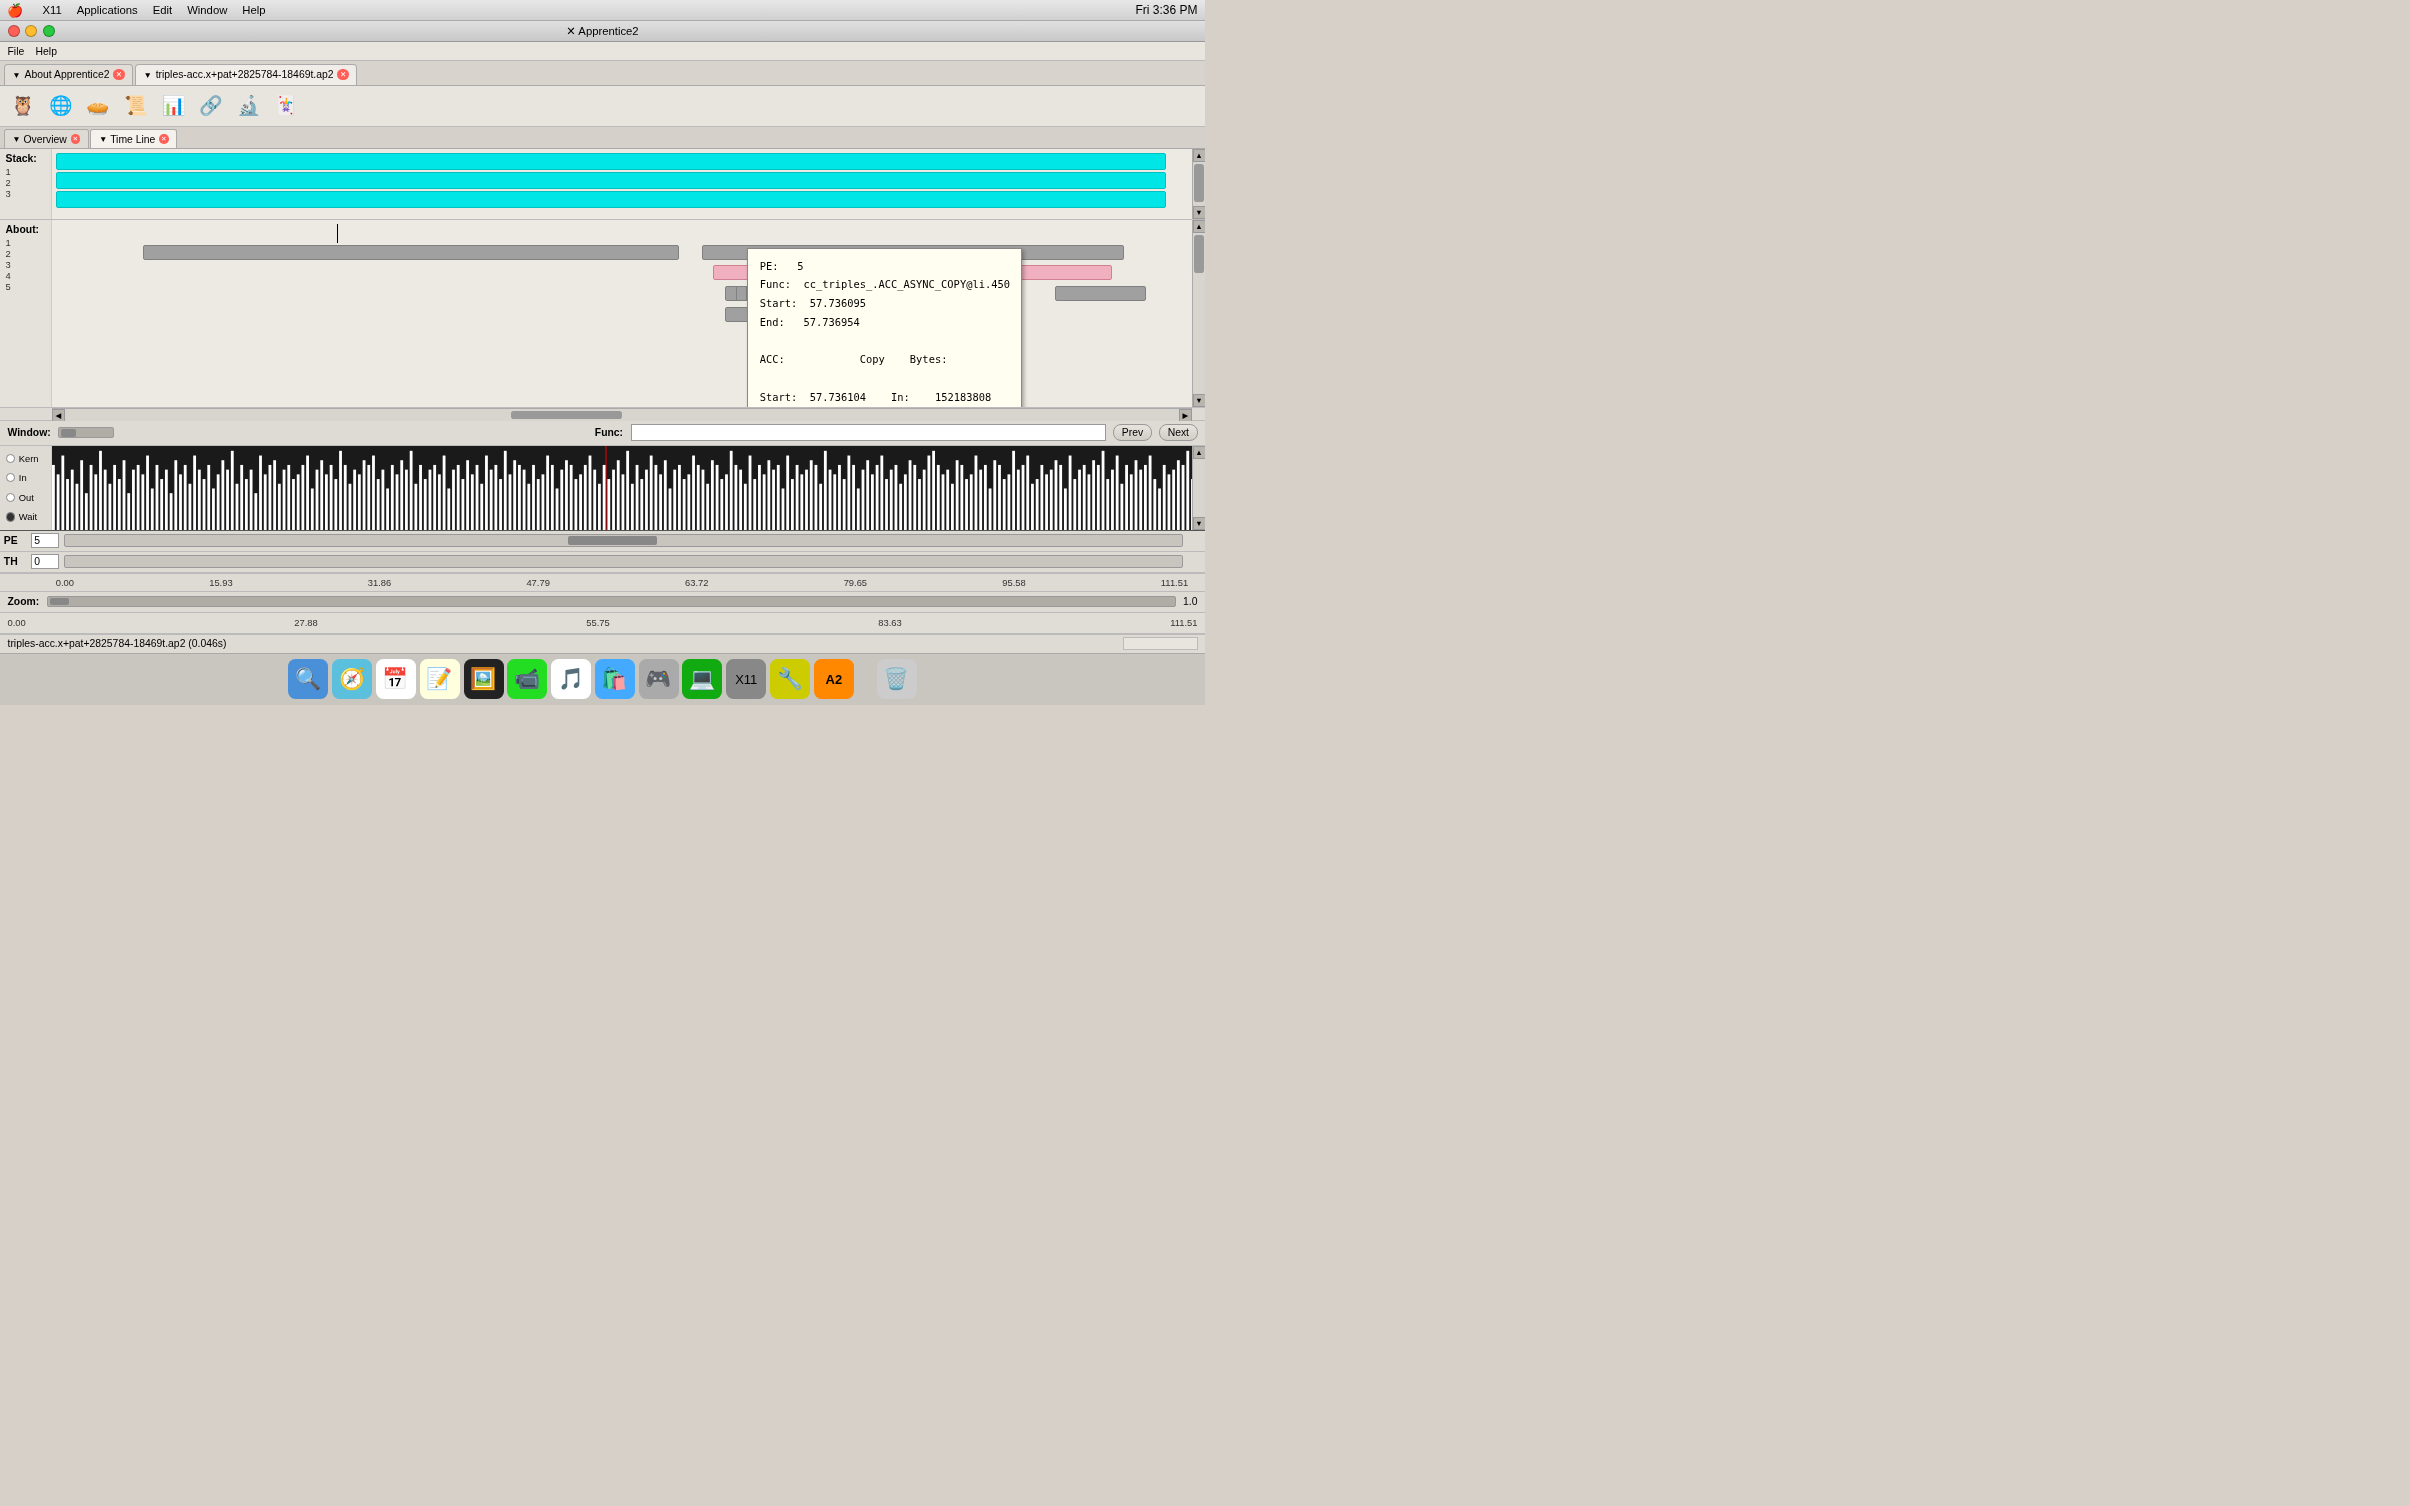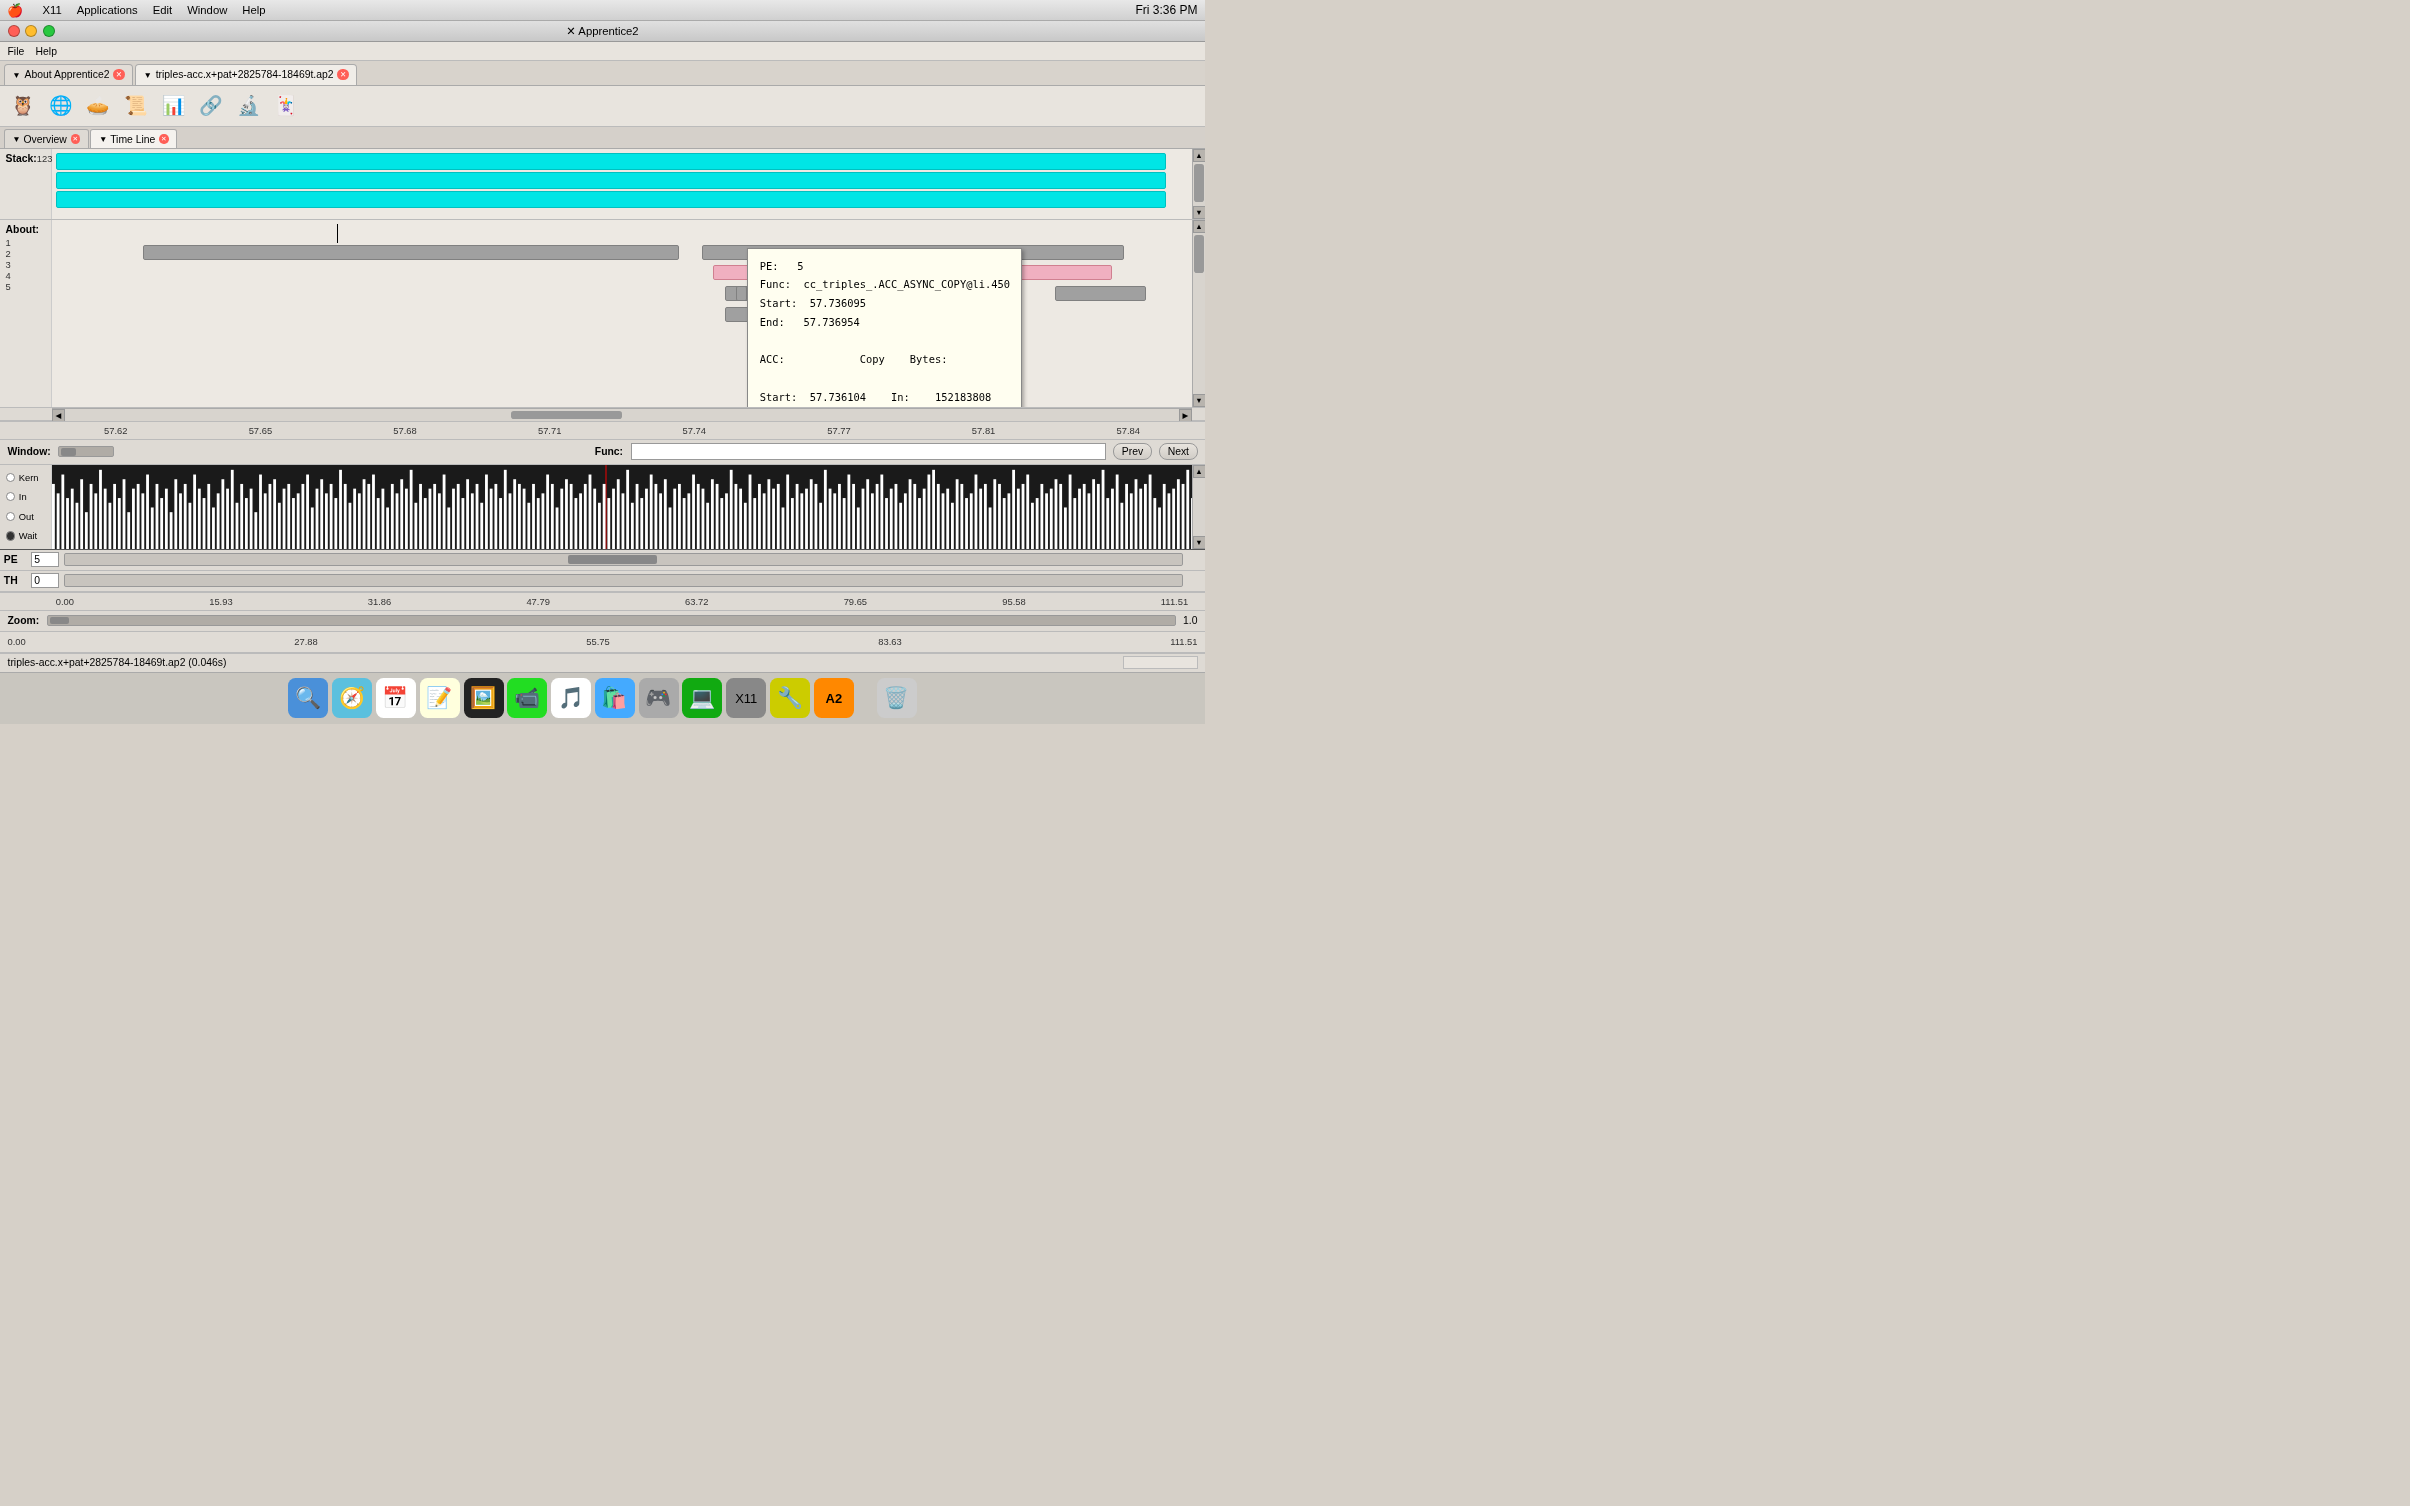--- a/index.html
+++ b/index.html
@@ -186,21 +186,21 @@
     .section-stack {
       display: flex;
       border-bottom: 0.9px solid #bbb;
       background: #ede9e3;
     }
     .section-label {
       width: 52px;
       padding: 3.8px 5.6px;
       font-size: 10.4px;
       display: flex;
-      flex-direction: row;
+      flex-direction: column;
       background: #e5e1db;
       border-right: 0.9px solid #ccc;
     }
     .section-label-title {
       font-weight: bold;
       margin-bottom: 1.9px;
     }
     .section-label-num {
       color: #333;
       font-size: 9.4px;
@@ -673,34 +673,20 @@
     <div class="scrollbar-h" style="flex:1;display:flex;align-items:center;">
       <div class="scrollbar-btn-h">◀</div>
       <div class="scrollbar-track-h" style="flex:1;height:11.3px;position:relative;background:#d8d4ce;">
         <div class="scrollbar-thumb-h" style="left:40%;width:10%;height:7.5px;top:1.9px;background:#999;border-radius:2.8px;position:absolute;"></div>
       </div>
       <div class="scrollbar-btn-h">▶</div>
     </div>
     <div style="width:13px;background:#dedad4;"></div>
   </div>
 
-  <div class="timeline-ruler">
-    <div style="width:52px;font-size:9.4px;"></div>
-    <div class="ruler-ticks">
-      <span>57.62</span>
-      <span>57.65</span>
-      <span>57.68</span>
-      <span>57.71</span>
-      <span>57.74</span>
-      <span>57.77</span>
-      <span>57.81</span>
-      <span>57.84</span>
-    </div>
-    <div style="width:13px;"></div>
-  </div>
 
   <div style="display:flex;height:24.5px;background:#dedad4;border-bottom:0.9px solid #bbb;align-items:center;padding:0 7.5px;gap:7.5px;">
     <span class="zoom-label">Window:</span>
     <div style="width:56px;height:11.3px;background:#b0aca6;border:0.9px solid #999;border-radius:1.9px;position:relative;">
       <div style="position:absolute;left:1.9px;top:0.9px;width:15px;height:7.5px;background:#888;border-radius:1.9px;"></div>
     </div>
     <div style="flex:1;"></div>
     <span class="func-label">Func:</span>
     <input class="func-input" style="width: 113px;" value="">
     <button class="func-btn">Prev</button>

